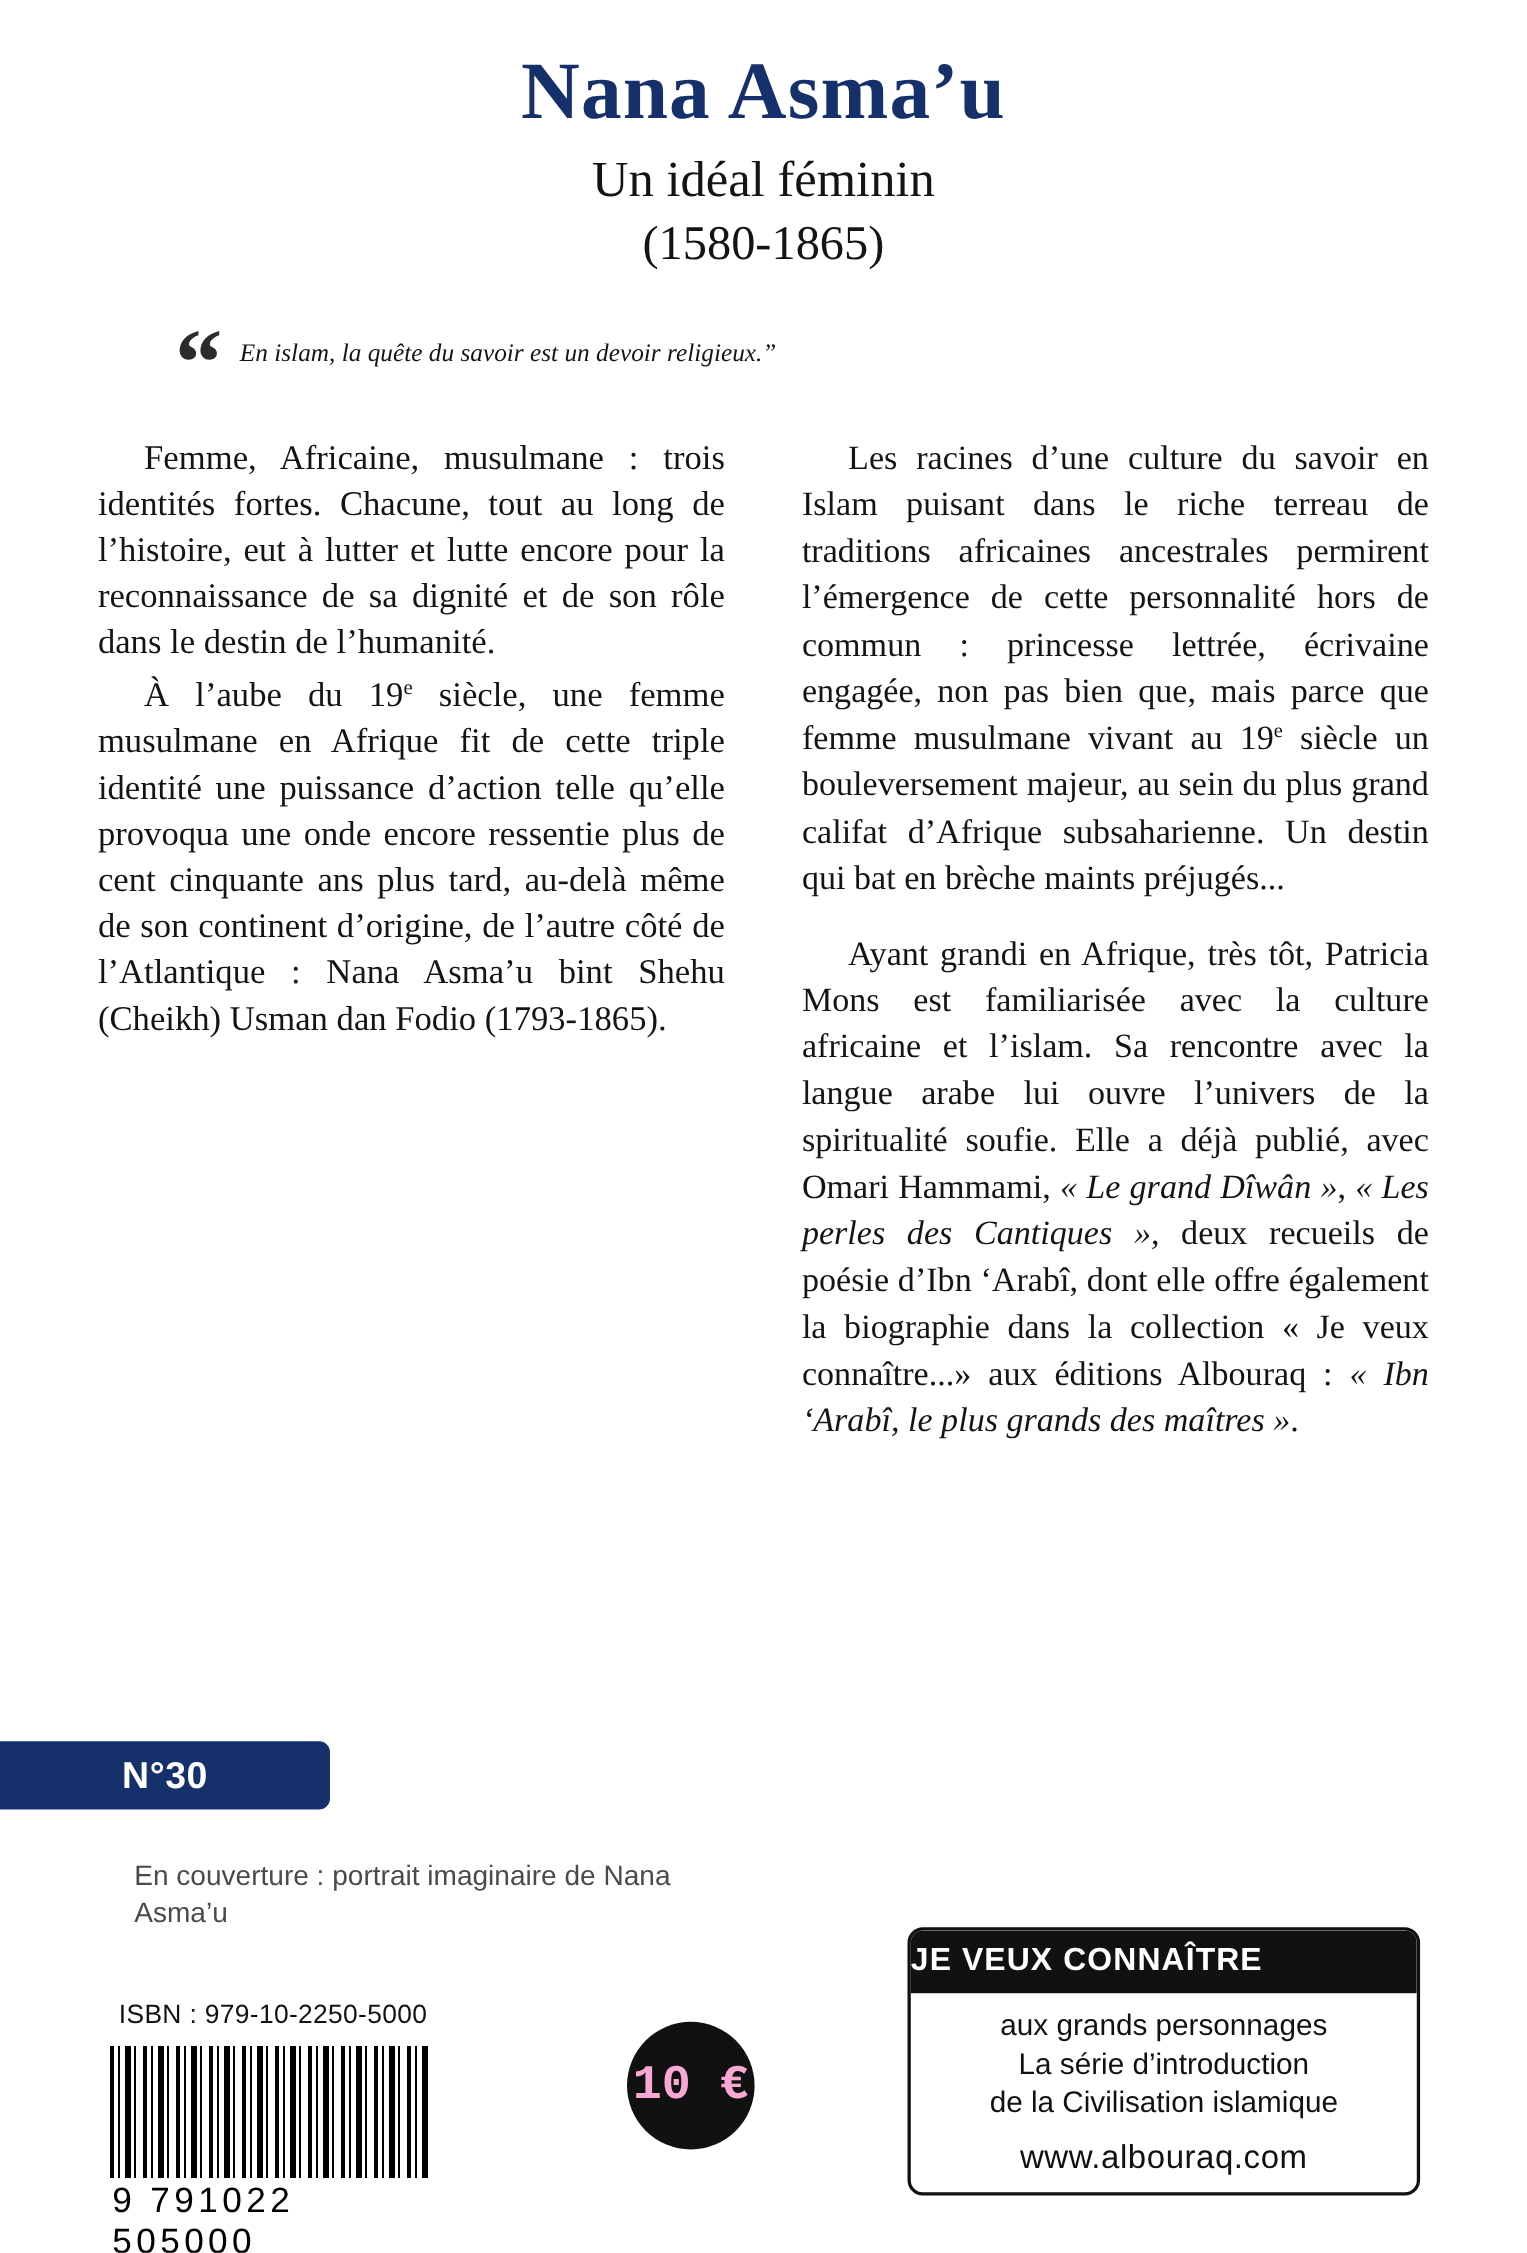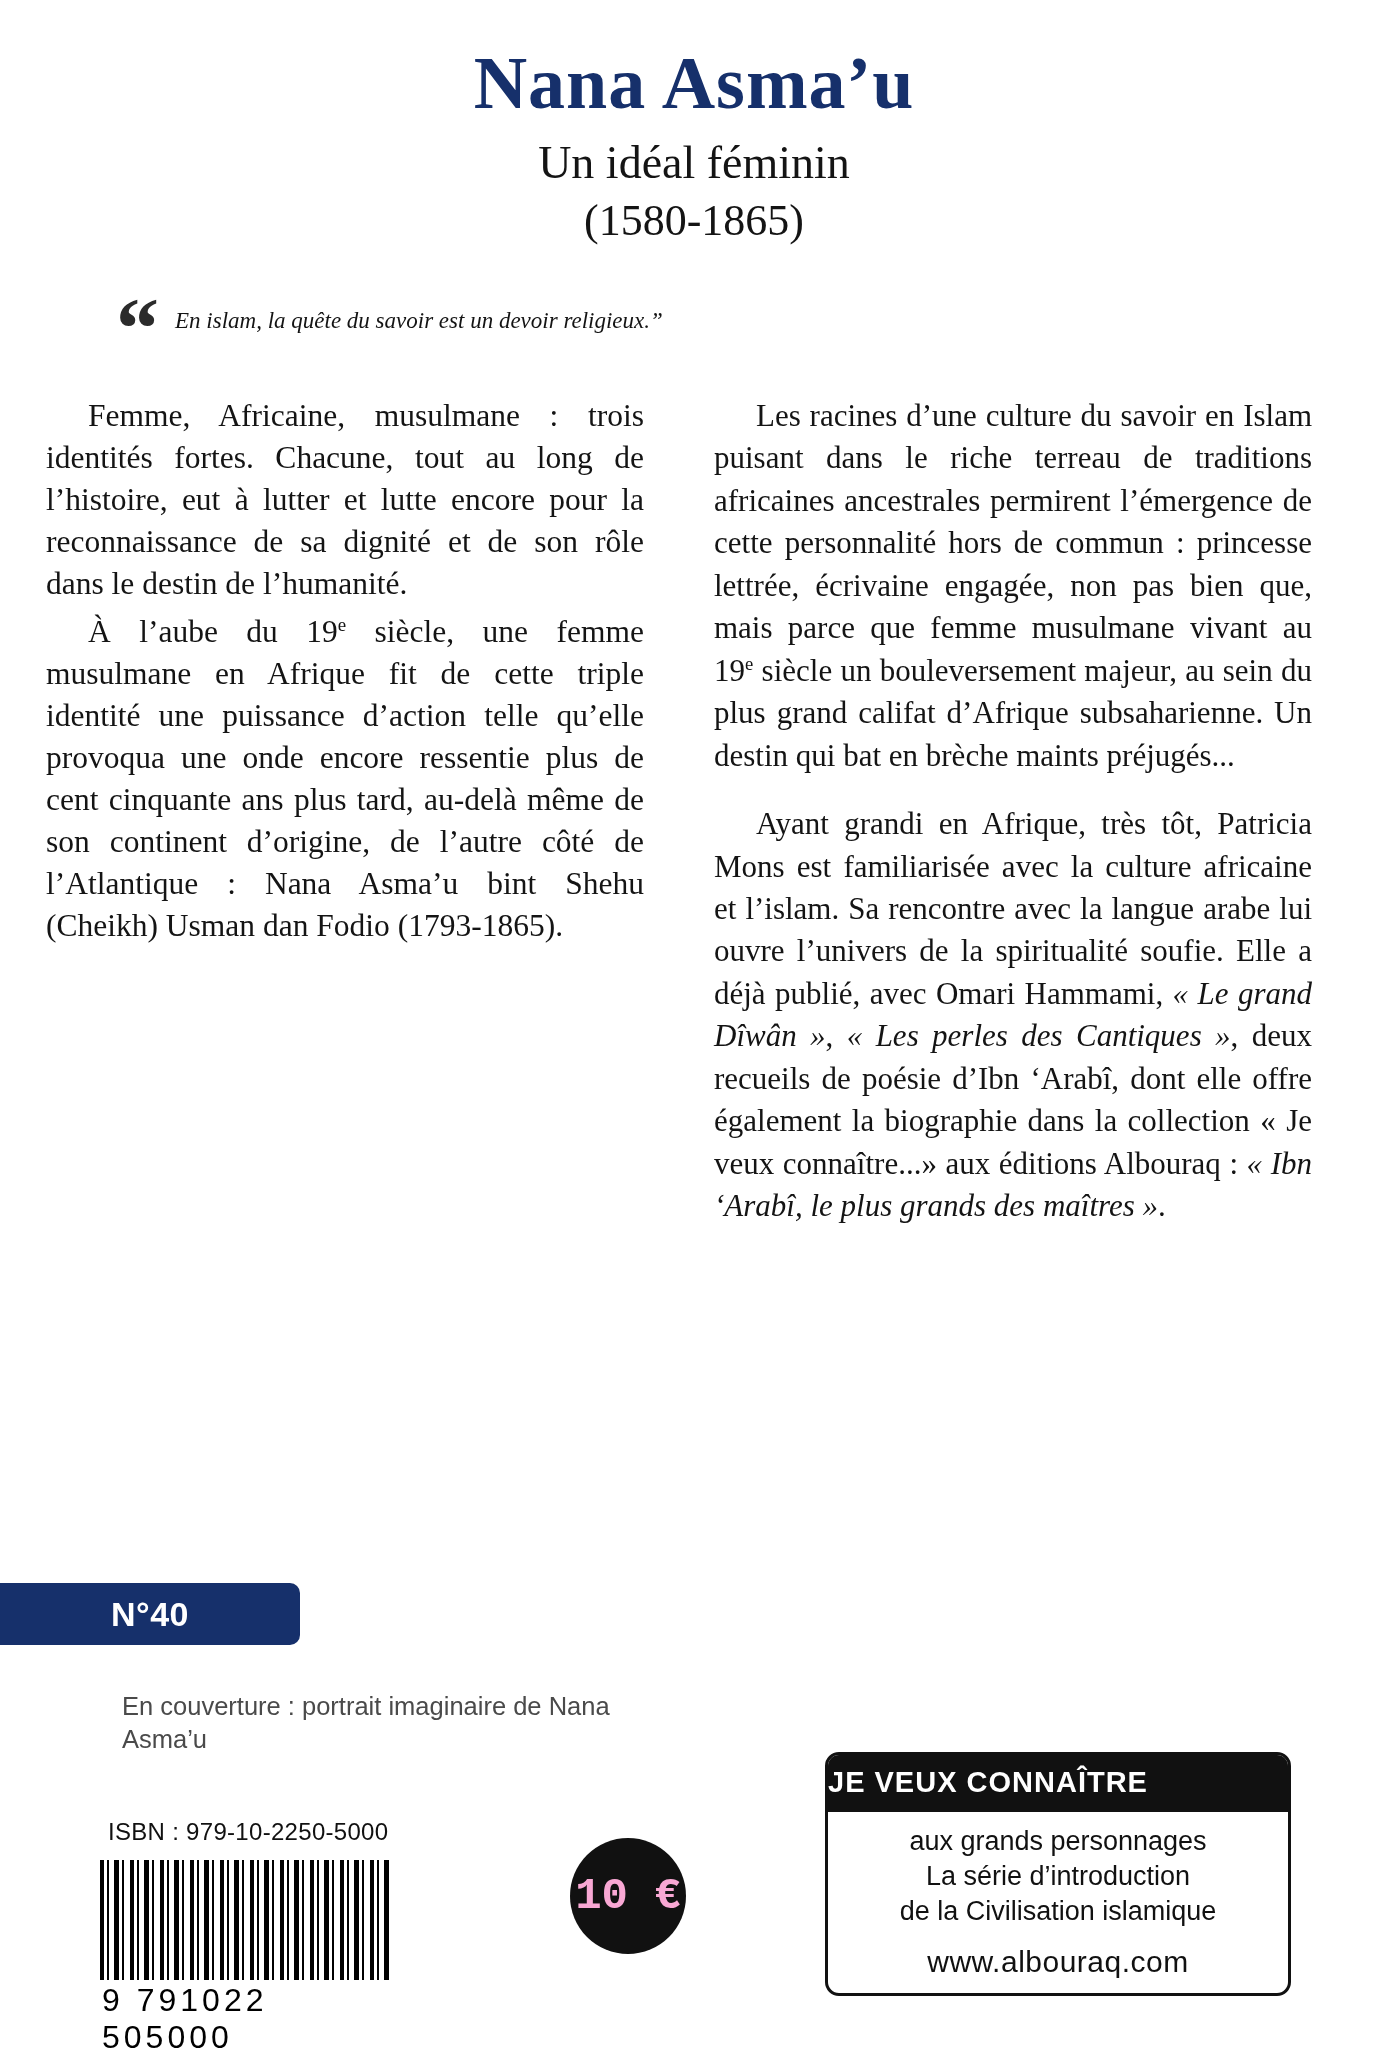--- a/index.html
+++ b/index.html
@@ -13,21 +13,21 @@
     font-family: "Liberation Serif", serif;
     color: #111111;
     position: relative;
     overflow: hidden;
   }
   .page {
     position: relative;
     width: 1388px;
     height: 2048px;
     box-sizing: border-box;
-    padding: 0 46px;
+    padding: 0 89px;
   }
 
   
   .title-block {
     text-align: center;
     padding-top: 46px;
   }
   .main-title {
     font-family: "Liberation Serif", serif;
     font-size: 74px;
@@ -250,21 +250,21 @@
     <div class="col col-left">
       <p>Femme, Africaine, musulmane : trois identités fortes. Chacune, tout au long de l’histoire, eut à lutter et lutte encore pour la reconnaissance de sa dignité et de son rôle dans le destin de l’humanité.</p>
       <p>À l’aube du 19<sup>e</sup> siècle, une femme musulmane en Afrique fit de cette triple identité une puissance d’action telle qu’elle provoqua une onde encore ressentie plus de cent cinquante ans plus tard, au-delà même de son continent d’origine, de l’autre côté de l’Atlantique : Nana Asma’u bint Shehu (Cheikh) Usman dan Fodio (1793-1865).</p>
     </div>
     <div class="col col-right">
       <p>Les racines d’une culture du savoir en Islam puisant dans le riche terreau de traditions africaines ancestrales permirent l’émergence de cette personnalité hors de commun : princesse lettrée, écrivaine engagée, non pas bien que, mais parce que femme musulmane vivant au 19<sup>e</sup> siècle un bouleversement majeur, au sein du plus grand califat d’Afrique subsaharienne. Un destin qui bat en brèche maints préjugés...</p>
       <p class="spaced">Ayant grandi en Afrique, très tôt, Patricia Mons est familiarisée avec la culture africaine et l’islam. Sa rencontre avec la langue arabe lui ouvre l’univers de la spiritualité soufie. Elle a déjà publié, avec Omari Hammami, <em>« Le grand Dîwân »</em>, <em>« Les perles des Cantiques »</em>, deux recueils de poésie d’Ibn ‘Arabî, dont elle offre également la biographie dans la collection « Je veux connaître...» aux éditions Albouraq : <em>« Ibn ‘Arabî, le plus grands des maîtres »</em>.</p>
     </div>
   </div>
 
-  <div class="number-badge">N°40</div>
+  <div class="number-badge">N°30</div>
 
   <div class="cover-note">En couverture : portrait imaginaire de Nana Asma’u</div>
 
   <div class="isbn">ISBN : 979-10-2250-5000</div>
 
   <div class="barcode-wrap">
     <div class="barcode-bars"></div>
     <div class="barcode-digits">9 791022 505000</div>
   </div>
 

